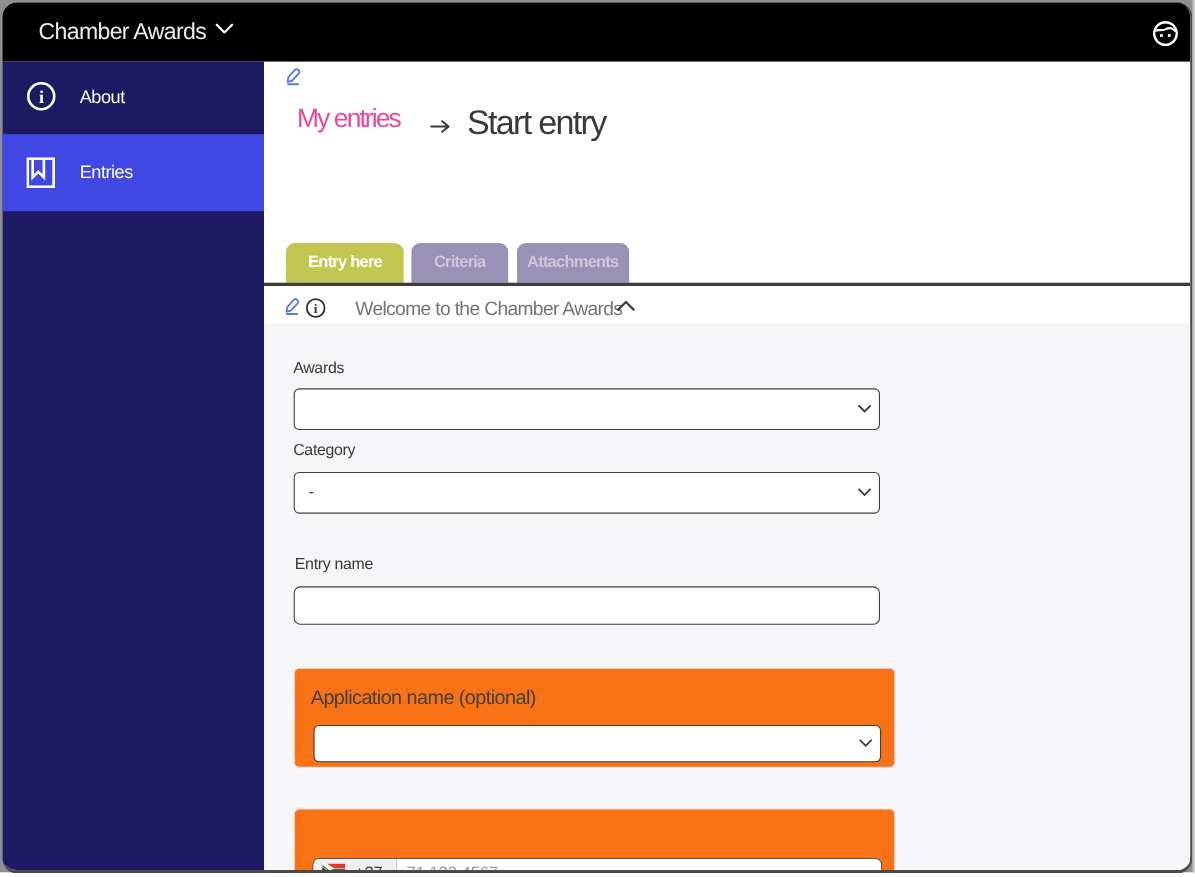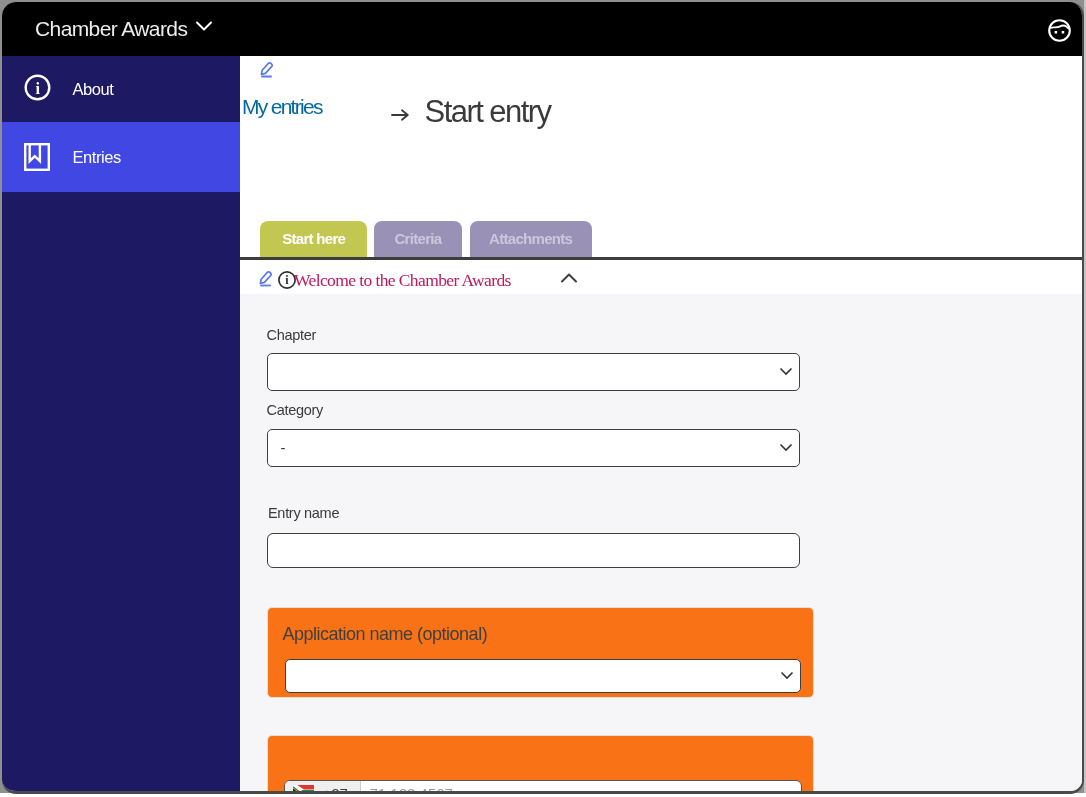--- a/index.html
+++ b/index.html
@@ -12,29 +12,29 @@
          border-radius:14px; overflow:hidden; background:#fff;
          border-right:2.5px solid #4a4a4a; border-bottom:3.2px solid #4a4a4a; }
   
   .topbar { position:absolute; left:0; top:0; width:100%; height:54px; background:#000;text-align:center; }
   .brand { position:absolute; left:33px; top:16.3px; font-size:21px; line-height:1; letter-spacing:-0.6px; color:#ededed; }
   .sidebar { position:absolute; left:0; top:54px; width:238px; bottom:0; background:#1e1963; }
   .navitem { position:absolute; left:0; width:238px; color:#fff; font-size:16.5px; letter-spacing:-0.45px; }
   .navitem .lbl { position:absolute; left:70.5px; line-height:1; }
   .navitem svg { position:absolute; left:22px; }
   .active { background:#4147e3; }
-  .h1a { position:absolute; left:240px; top:93.6px; font-size:21px; line-height:1; letter-spacing:-1.72px; color:#0369a1; white-space:nowrap; }
+  .h1a { position:absolute; left:268px; top:93.6px; font-size:24px; line-height:1; letter-spacing:-1.72px; color:#ec4899; white-space:nowrap; }
   .h1b { position:absolute; left:422.5px; top:93.6px; font-size:31px; line-height:1; letter-spacing:-1.55px; color:#3a3a3a; white-space:nowrap; }
   .note { position:absolute; left:257.5px; top:153.6px; font-size:14.2px; line-height:1; font-weight:400; letter-spacing:-0.18px; color:#3b3b3b; text-shadow:0.45px 0 0 #3b3b3b; white-space:nowrap; }
   .tab { position:absolute; top:218.5px; height:36.5px; border-radius:8px 8px 0 0; font-size:15px; font-weight:700; text-align:center; line-height:36.5px; letter-spacing:-0.7px; }
   .tab1 { left:258.3px; width:106.8px; background:#c2c751; color:#fff; }
   .tab2 { left:371.5px; width:88.9px; background:#9991b6; color:#cdc7dd; }
-  .tab3 { left:467.7px; width:122px;  background:#9991b6; color:#cdc7dd; }
+  .tab3 { left:467.7px; width:102px;  background:#9991b6; color:#cdc7dd; }
   .tabline { position:absolute; left:238px; top:254.8px; right:0; height:2.8px; background:#3d3d3d; }
-  .sectitle { position:absolute; left:292px; top:270px; font-size:17.5px; line-height:1; letter-spacing:-0.6px; color:#be185d; white-space:nowrap;font-family:Liberation Serif, serif; }
+  .sectitle { position:absolute; left:321px; top:270px; font-size:17.5px; line-height:1; letter-spacing:-0.6px; color:#737373; white-space:nowrap; }
   .panel { position:absolute; left:238px; top:292px; right:0; bottom:0; background:#f6f5f8; }
   .flabel { position:absolute; font-size:14.5px; line-height:1; letter-spacing:-0.3px; color:#3a3a3a; }
   .sel { position:absolute; background:#fff; border:1.2px solid #3f3f3f; border-radius:5px; }
   .sel .chev { position:absolute; right:6px; top:50%; margin-top:-4.5px; }
   .card { position:absolute; left:264.5px; width:547px; background:#f97316; border:1px solid #e2e0e6; border-radius:5px; }
   .clabel { position:absolute; font-size:18px; line-height:1; letter-spacing:-0.5px; color:#3f3f3f; white-space:nowrap; }
 </style>
 </head>
 <body>
   <div class="graybg"></div>
@@ -73,41 +73,41 @@
     <svg class="abs" style="left:257px;top:59px" width="15" height="17" viewBox="0 0 15 17">
       <path d="M3.2 9.2 L9.3 2.4 A1.8 1.8 0 0 1 11.9 2.4 L12.6 3.1 A1.8 1.8 0 0 1 12.6 5.7 L6.4 12.4 L2.4 13.4 Z" fill="none" stroke="#5b78f0" stroke-width="1.7" stroke-linejoin="round"></path>
       <path d="M2.2 15.5 H12.8" stroke="#5b78f0" stroke-width="1.8"></path>
     </svg>
     <div class="h1a">My entries</div>
     <svg class="abs" style="left:389px;top:106.5px" width="19" height="12" viewBox="0 0 19 12">
       <path d="M1 6 H16.5 M11 1.2 L16.8 6 L11 10.8" fill="none" stroke="#3a3a3a" stroke-width="1.8" stroke-linecap="round" stroke-linejoin="round"></path>
     </svg>
     <div class="h1b">Start entry</div>
 
-    <div class="tab tab1">Start here</div>
+    <div class="tab tab1">Entry here</div>
     <div class="tab tab2">Criteria</div>
     <div class="tab tab3">Attachments</div>
     <div class="tabline"></div>
 
     <svg class="abs" style="left:256px;top:268px" width="15" height="17" viewBox="0 0 15 17">
       <path d="M3.2 9.2 L9.3 2.4 A1.8 1.8 0 0 1 11.9 2.4 L12.6 3.1 A1.8 1.8 0 0 1 12.6 5.7 L6.4 12.4 L2.4 13.4 Z" fill="none" stroke="#5b78f0" stroke-width="1.7" stroke-linejoin="round"></path>
       <path d="M2.2 15.5 H12.8" stroke="#5b78f0" stroke-width="1.8"></path>
     </svg>
     <svg class="abs" style="left:276px;top:268.5px" width="18" height="18" viewBox="0 0 18 18">
       <circle cx="9" cy="9" r="8.1" fill="none" stroke="#2f2f2f" stroke-width="1.7"></circle>
       <text x="9" y="13.4" font-family="Liberation Serif" font-size="12" font-weight="bold" fill="#2f2f2f" text-anchor="middle">i</text>
     </svg>
     <div class="sectitle">Welcome to the Chamber Awards</div>
     <svg class="abs" style="left:558px;top:269px" width="18" height="14" viewBox="0 0 18 14">
       <path d="M2 10.5 L9 3.5 L16 10.5" fill="none" stroke="#3f3f3f" stroke-width="2" stroke-linecap="round" stroke-linejoin="round"></path>
     </svg>
 
     <div class="panel"></div>
 
-    <div class="flabel" style="left:264.5px;top:325.6px">Chapter</div>
+    <div class="flabel" style="left:264.5px;top:325.6px">Awards</div>
     <div class="sel" style="left:264.5px;top:350.5px;width:533.5px;height:38px">
       <svg class="chev" width="14" height="9" viewBox="0 0 14 9">
         <path d="M1.5 1.5 L7 7 L12.5 1.5" fill="none" stroke="#333" stroke-width="1.6"></path>
       </svg>
     </div>
 
     <div class="flabel" style="left:264.5px;top:401px">Category</div>
     <div class="sel" style="left:264.5px;top:426.5px;width:533.5px;height:38px">
       <span style="position:absolute;left:13px;top:9px;font-size:15px;color:#3a3a3a">-</span>
       <svg class="chev" width="14" height="9" viewBox="0 0 14 9">

